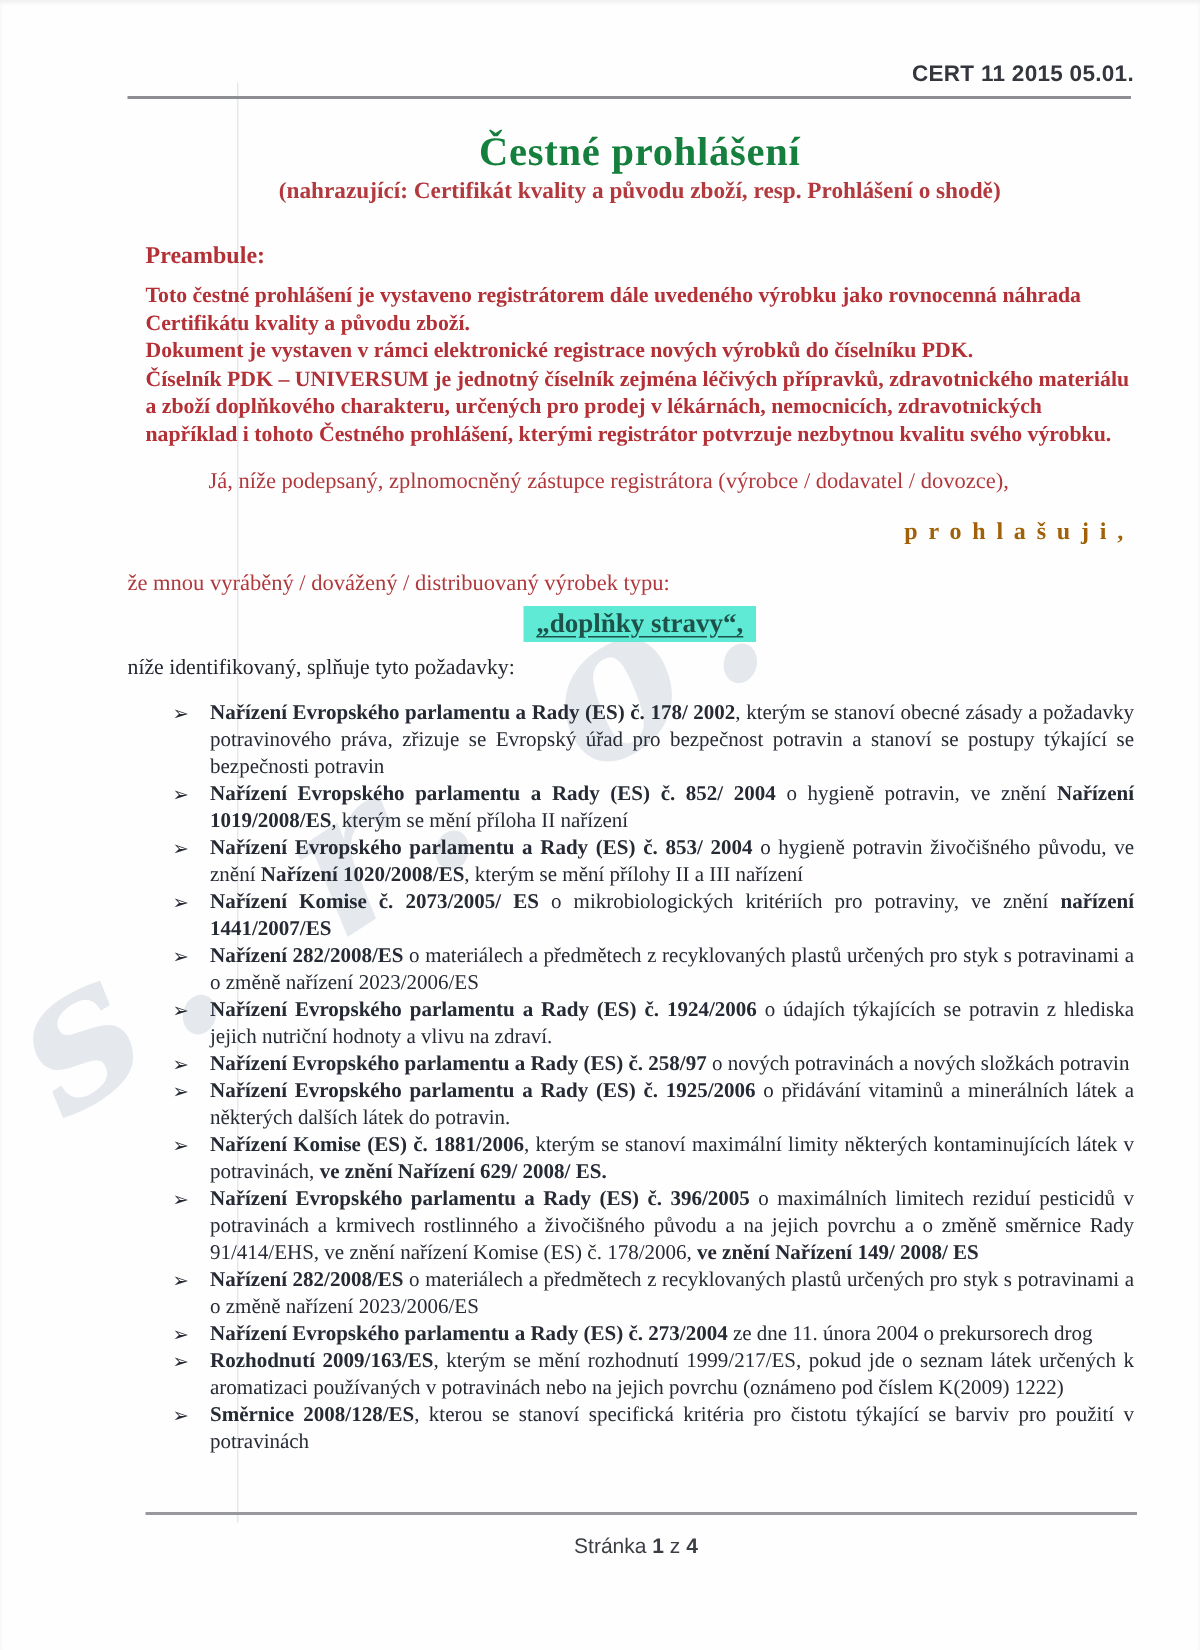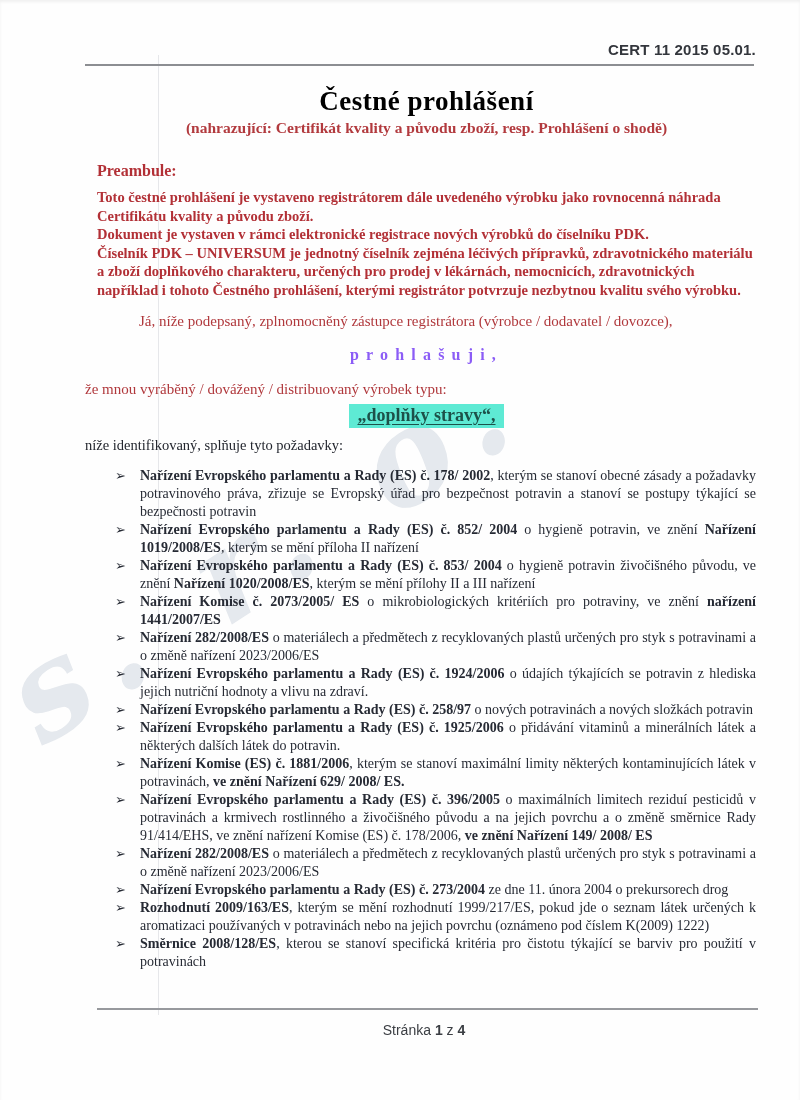--- a/index.html
+++ b/index.html
@@ -41,21 +41,21 @@
     font-size:15px; color:#33363c; letter-spacing:0.2px;
   }
   .header-rule {
     position:absolute; left:-12px; right:2px; bottom:0;
     height:2px; background:#8c8e92;
   }
 
   
   .title {
     margin:20px 0 0 0; text-align:center;
-    font-size:27px; font-weight:bold; color:#000000; letter-spacing:0.5px;
+    font-size:27px; font-weight:bold; color:#15803d; letter-spacing:0.5px;
   }
   .subtitle {
     margin:2px 0 0 0; text-align:center;
     font-size:15.5px; font-weight:bold; color:#b23a3e;
   }
 
   
   .preamble-heading {
     margin:25px 0 8px 0;
     font-size:16px; font-weight:bold; color:#b23036;
@@ -63,22 +63,22 @@
   .preamble-body {
     font-size:14.5px; font-weight:bold; color:#b23036;
     line-height:18.6px; text-align:justify;
   }
 
   .declarant {
     margin:13px 0 0 42px;
     font-size:15px; color:#b0383c;
   }
   .prohlasuji {
-    margin:16px 0 0 0; text-align:center;
-    font-size:16px; font-weight:bold; color:#8b5cf6; letter-spacing:0.45em;
+    margin:16px 0 0 0; text-align:right;
+    font-size:16px; font-weight:bold; color:#a16207; letter-spacing:0.45em;
   }
   .product-type {
     margin:17px 0 0 -12px;
     font-size:15px; color:#b0383c;
   }
   .highlight-line { margin:6px 0 0 0; text-align:center; }
   .highlight {
     display:inline-block; padding:1px 8px 2px 8px;
     background:#5eead4;
     font-size:18px; font-weight:bold; color:#1d5149;

